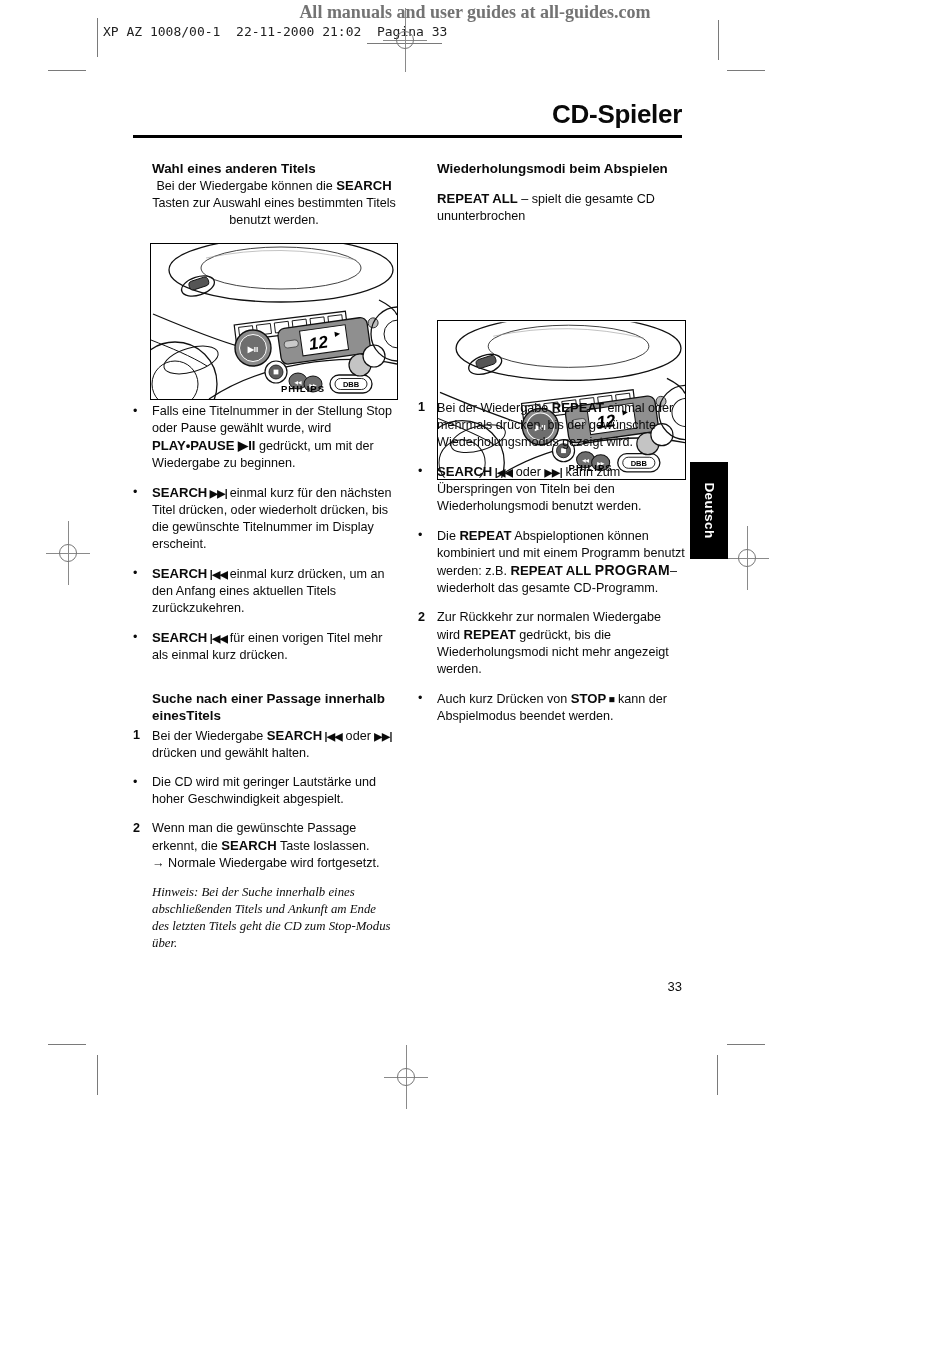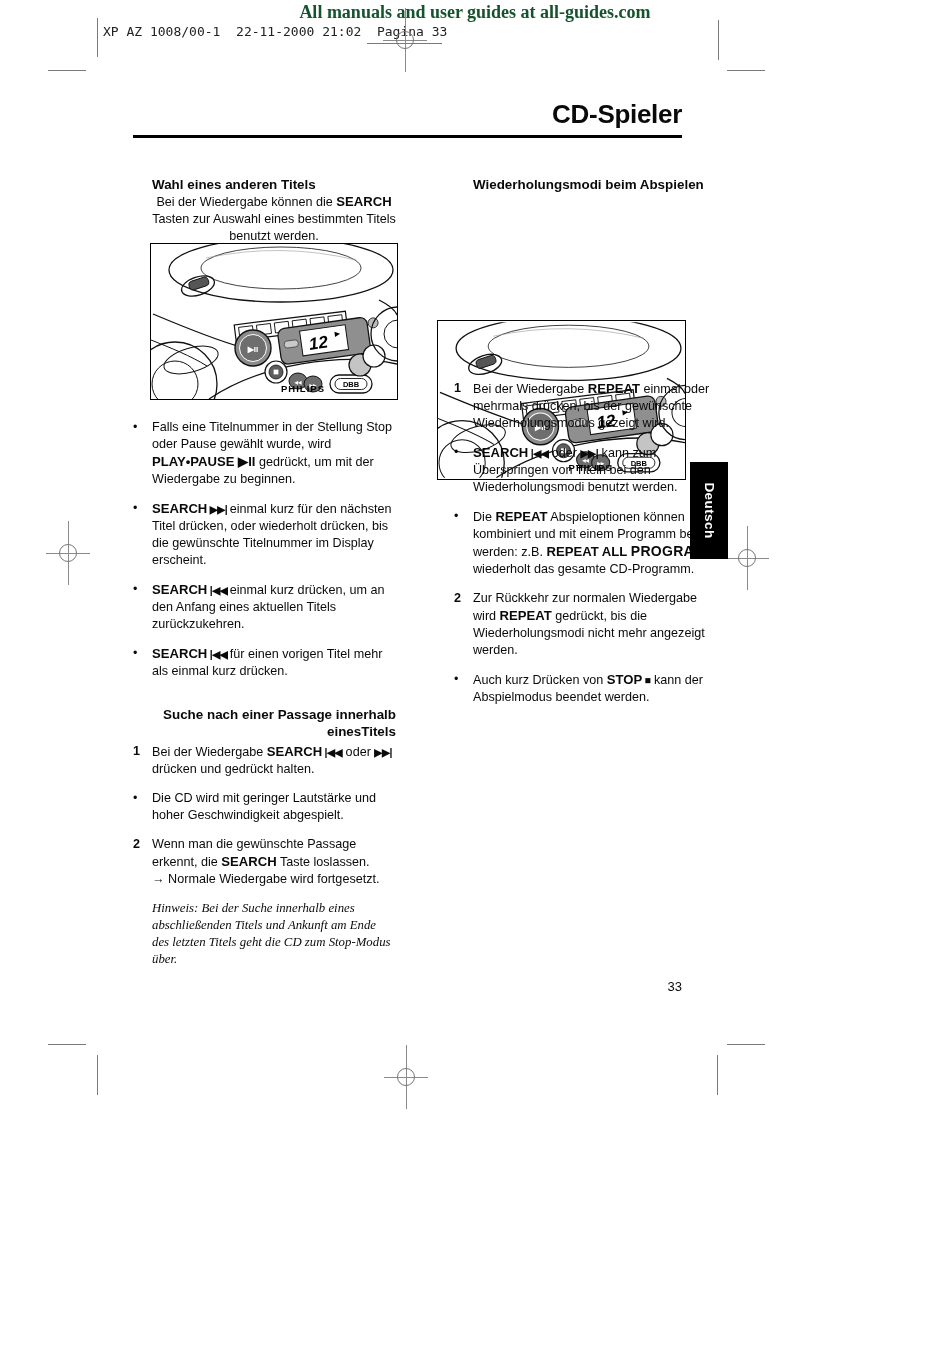--- a/index.html
+++ b/index.html
@@ -2,40 +2,40 @@
 <html><head>
 <meta charset="utf-8">
 <style>
   html,body{margin:0;padding:0;background:#fff;}
   .sheet{
     position:relative;width:950px;height:1360px;background:#fff;overflow:hidden;
     font-family:"Liberation Sans",sans-serif;color:#0a0a0a;
   }
   
   .watermark{position:absolute;top:2px;left:0;right:0;text-align:center;
-    font-family:"Liberation Serif",serif;font-weight:bold;font-size:18px;color:#14532d;}
+    font-family:"Liberation Serif",serif;font-weight:bold;font-size:18px;color:#737373;}
   .print-header{position:absolute;left:103px;top:24px;font-family:"DejaVu Sans Mono",monospace;
     font-size:13px;color:#222;white-space:pre;}
   
   .mark{position:absolute;background:#7a7a7a;}
   .reg{position:absolute;width:64px;height:64px;}
   .reg i{position:absolute;display:block;background:#8a8a8a;}
   .reg .rv{left:31.5px;top:0;width:1px;height:64px;}
   .reg .rh{top:31.5px;left:10px;width:44px;height:1px;}
   .reg .rc{left:23px;top:23px;width:16px;height:16px;background:transparent;
     border:1.2px solid #777;border-radius:50%;}
   
   .page-title{position:absolute;right:268px;top:99px;font-size:26px;font-weight:bold;letter-spacing:-0.3px;}
   .title-rule{position:absolute;left:133px;top:135px;width:549px;height:2.5px;background:#000;}
   
-  .col{position:absolute;top:176px;font-size:12.6px;line-height:17px;}
+  .col{position:absolute;top:160px;font-size:12.6px;line-height:17px;}
   .col-left{left:133px;width:263px;}
-  .col-right{left:418px;width:268px;margin-left:36px;}
+  .col-right{left:418px;width:268px;}
   .heading{font-weight:bold;font-size:13.4px;margin:0 0 0 19px;padding:0;}
-  .heading.sub{margin-top:26px;margin-bottom:3px;text-align:right;}
+  .heading.sub{margin-top:26px;margin-bottom:3px;}
   .intro{margin:0 0 0 19px;text-align:center;}
   .modes{margin:13px 0 0 19px;}
   .item{display:flex;margin:0 0 12px 0;}
   .item .marker{flex:none;width:19px;font-size:12.6px;}
   .item .marker.num{font-weight:bold;}
   .item .body{flex:1;}
   .note{margin:1px 0 16px 19px;font-style:italic;font-family:"Liberation Serif",serif;font-size:12.8px;}
   .spacer-fig-left{height:174px;}
   .spacer-fig-right{height:174px;}
   
@@ -188,41 +188,42 @@
         <div class="item">
           <span class="marker">•</span>
           <span class="body"><span class="b">SEARCH</span><span class="sym"> |◀◀ </span><span>für einen vorigen Titel mehr als einmal kurz drücken.</span></span>
         </div>
       </div>
     <h3 class="heading sub">Suche nach einer Passage innerhalb einesTitels</h3>
     <div>
 
         <div class="item">
           <span class="marker num">1</span>
-          <span class="body"><span>Bei der Wiedergabe </span><span class="b">SEARCH</span><span class="sym"> |◀◀</span><span> oder </span><span class="sym">▶▶|</span><span> drücken und gedrückt halten.</span></span>
+          <span class="body"><span>Bei der Wiedergabe </span><span class="b">SEARCH</span><span class="sym"> |◀◀</span><span> oder </span><span class="sym">▶▶|</span><span> drücken und gewählt halten.</span></span>
         </div>
 
         <div class="item">
           <span class="marker">•</span>
           <span class="body"><span>Die CD wird mit geringer Lautstärke und hoher Geschwindigkeit abgespielt.</span></span>
         </div>
 
         <div class="item">
           <span class="marker num">2</span>
           <span class="body"><span>Wenn man die gewünschte Passage erkennt, die </span><span class="b">SEARCH</span><span> Taste loslassen.</span><br><span class="arrow">→</span><span> Normale Wiedergabe wird fortgesetzt.</span></span>
         </div>
       </div>
     <p class="note">Hinweis: Bei der Suche innerhalb eines abschließenden Titels und Ankunft am Ende des letzten Titels geht die CD zum Stop-Modus über.</p>
   </div>
 
   <div class="col col-right">
     <h3 class="heading">Wiederholungsmodi beim Abspielen</h3>
     <div class="modes">
 
 
+        <div><span class="b">REPEAT ALL</span><span> – spielt die gesamte CD ununterbrochen</span></div>
       </div>
     <div class="spacer-fig-right"></div>
     <div>
 
         <div class="item">
           <span class="marker num">1</span>
           <span class="body"><span>Bei der Wiedergabe </span><span class="b">REPEAT</span><span> einmal oder mehrmals drücken, bis der gewünschte Wiederholungsmodus gezeigt wird.</span></span>
         </div>
 
         <div class="item">

